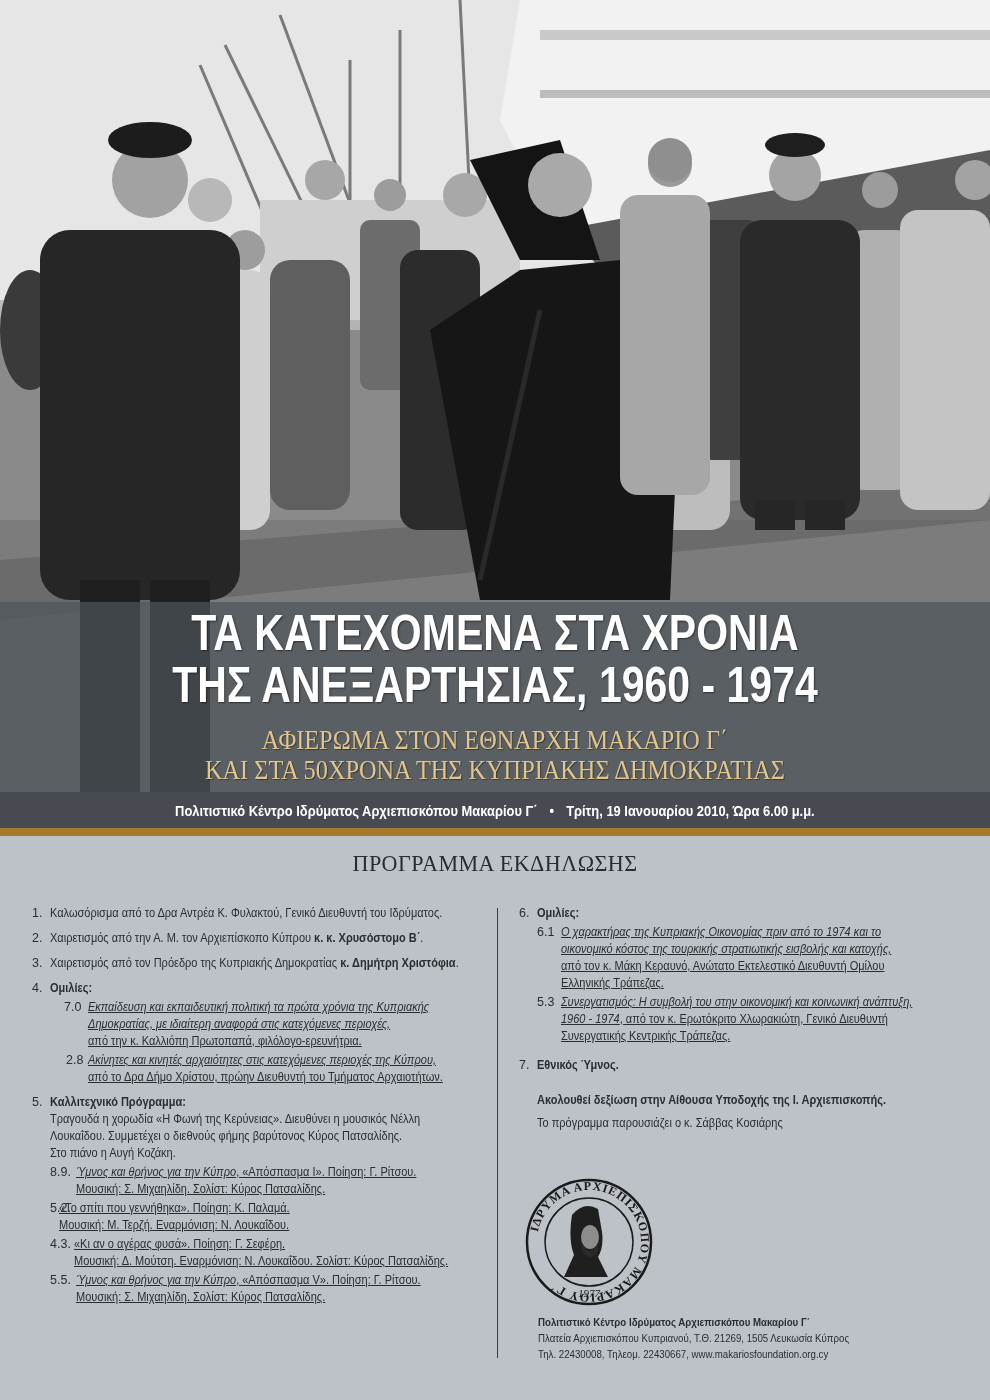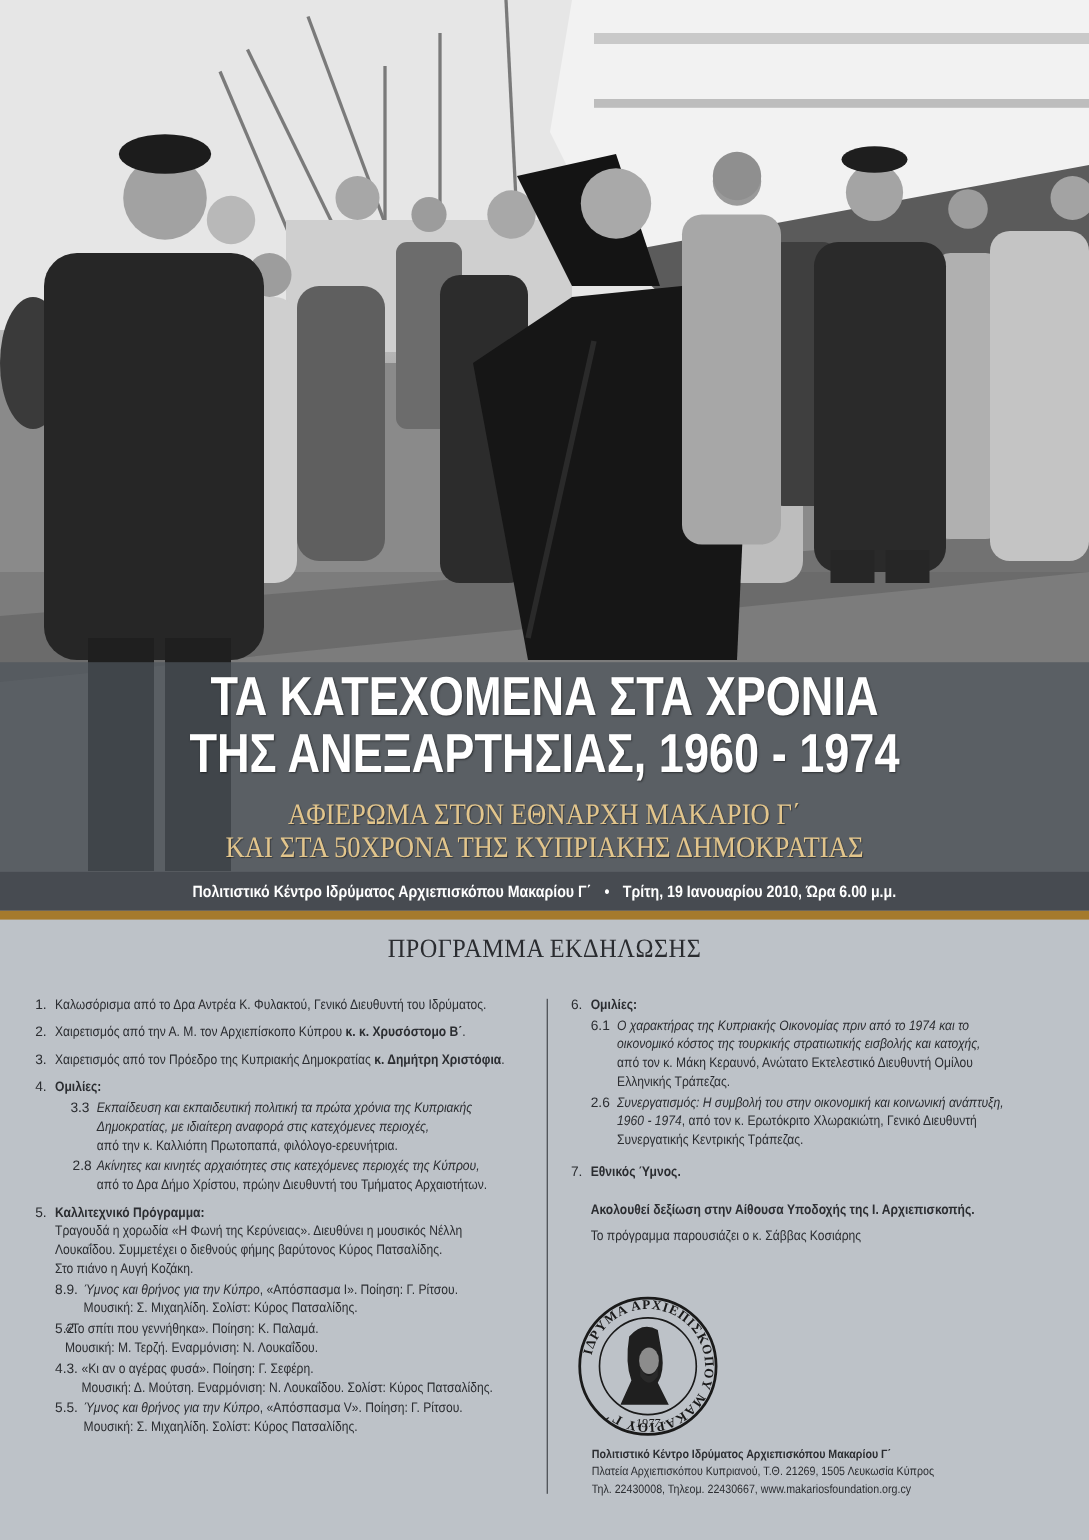--- a/index.html
+++ b/index.html
@@ -57,21 +57,21 @@
   .divider { position: absolute; left: 497px; top: 908px; width: 1px; height: 450px; background: #3a3d42; }
 
   .col { position: absolute; font-size: 12.5px; line-height: 17px; color: #2b2d31; }
   .col.left { left: 32px; top: 905px; width: 455px; }
   .col.right { left: 519px; top: 905px; width: 440px; }
   .cond { display: inline-block; transform: scaleX(0.88); transform-origin: left; white-space: nowrap; }
 
   .item { position: relative; margin-bottom: 8px; }
   .item .num { position: absolute; left: 0; top: 0; }
   .item .body { margin-left: 18px; }
-  .sub { position: relative; margin-top: 2px; }
+  .sub { position: relative; margin-top: 2px; text-decoration: underline; }
   .sub .snum { position: absolute; left: 0; top: 0; }
   .sub .sbody { margin-left: 24px; }
   .line { display: block; white-space: nowrap; }
   i, .it { font-style: italic; }
   b { font-weight: bold; }
 
   
   .logo { position: absolute; left: 524px; top: 1177px; width: 130px; height: 130px; }
   .footer { position: absolute; left: 538px; top: 1314px; font-size: 11px; line-height: 16px; color: #2b2d31; }
   .footer .line { transform: scaleX(0.88); transform-origin: left; }
@@ -181,21 +181,21 @@
   </div>
   <div class="item">
     <span class="num">3.</span>
     <div class="body"><span class="cond"><span>Χαιρετισμός από τον Πρόεδρο της Κυπριακής Δημοκρατίας </span><b>κ. Δημήτρη Χριστόφια</b><span>.</span></span></div>
   </div>
   <div class="item">
     <span class="num">4.</span>
     <div class="body">
       <b class="cond">Ομιλίες:</b>
       <div class="sub" style="margin-left:14px">
-        <span class="snum">3.3</span>
+        <span class="snum">7.0</span>
         <div class="sbody">
           <span class="line cond it">Εκπαίδευση και εκπαιδευτική πολιτική τα πρώτα χρόνια της Κυπριακής</span>
           <span class="line cond it">Δημοκρατίας, με ιδιαίτερη αναφορά στις κατεχόμενες περιοχές,</span>
           <span class="line cond">από την κ. Καλλιόπη Πρωτοπαπά, φιλόλογο-ερευνήτρια.</span>
         </div>
       </div>
       <div class="sub" style="margin-left:16px">
         <span class="snum">2.8</span>
         <div class="sbody" style="margin-left:22px">
           <span class="line cond it">Ακίνητες και κινητές αρχαιότητες στις κατεχόμενες περιοχές της Κύπρου,</span>
@@ -251,21 +251,21 @@
       <div class="sub">
         <span class="snum">6.1</span>
         <div class="sbody">
           <span class="line cond it">Ο χαρακτήρας της Κυπριακής Οικονομίας πριν από το 1974 και το</span>
           <span class="line cond it">οικονομικό κόστος της τουρκικής στρατιωτικής εισβολής και κατοχής,</span>
           <span class="line cond">από τον κ. Μάκη Κεραυνό, Ανώτατο Εκτελεστικό Διευθυντή Ομίλου</span>
           <span class="line cond">Ελληνικής Τράπεζας.</span>
         </div>
       </div>
       <div class="sub">
-        <span class="snum">2.6</span>
+        <span class="snum">5.3</span>
         <div class="sbody">
           <span class="line cond it">Συνεργατισμός: Η συμβολή του στην οικονομική και κοινωνική ανάπτυξη,</span>
           <span class="line cond"><i>1960 - 1974</i><span>, από τον κ. Ερωτόκριτο Χλωρακιώτη, Γενικό Διευθυντή</span></span>
           <span class="line cond">Συνεργατικής Κεντρικής Τράπεζας.</span>
         </div>
       </div>
     </div>
   </div>
   <div class="item" style="margin-top:12px">
     <span class="num">7.</span>

